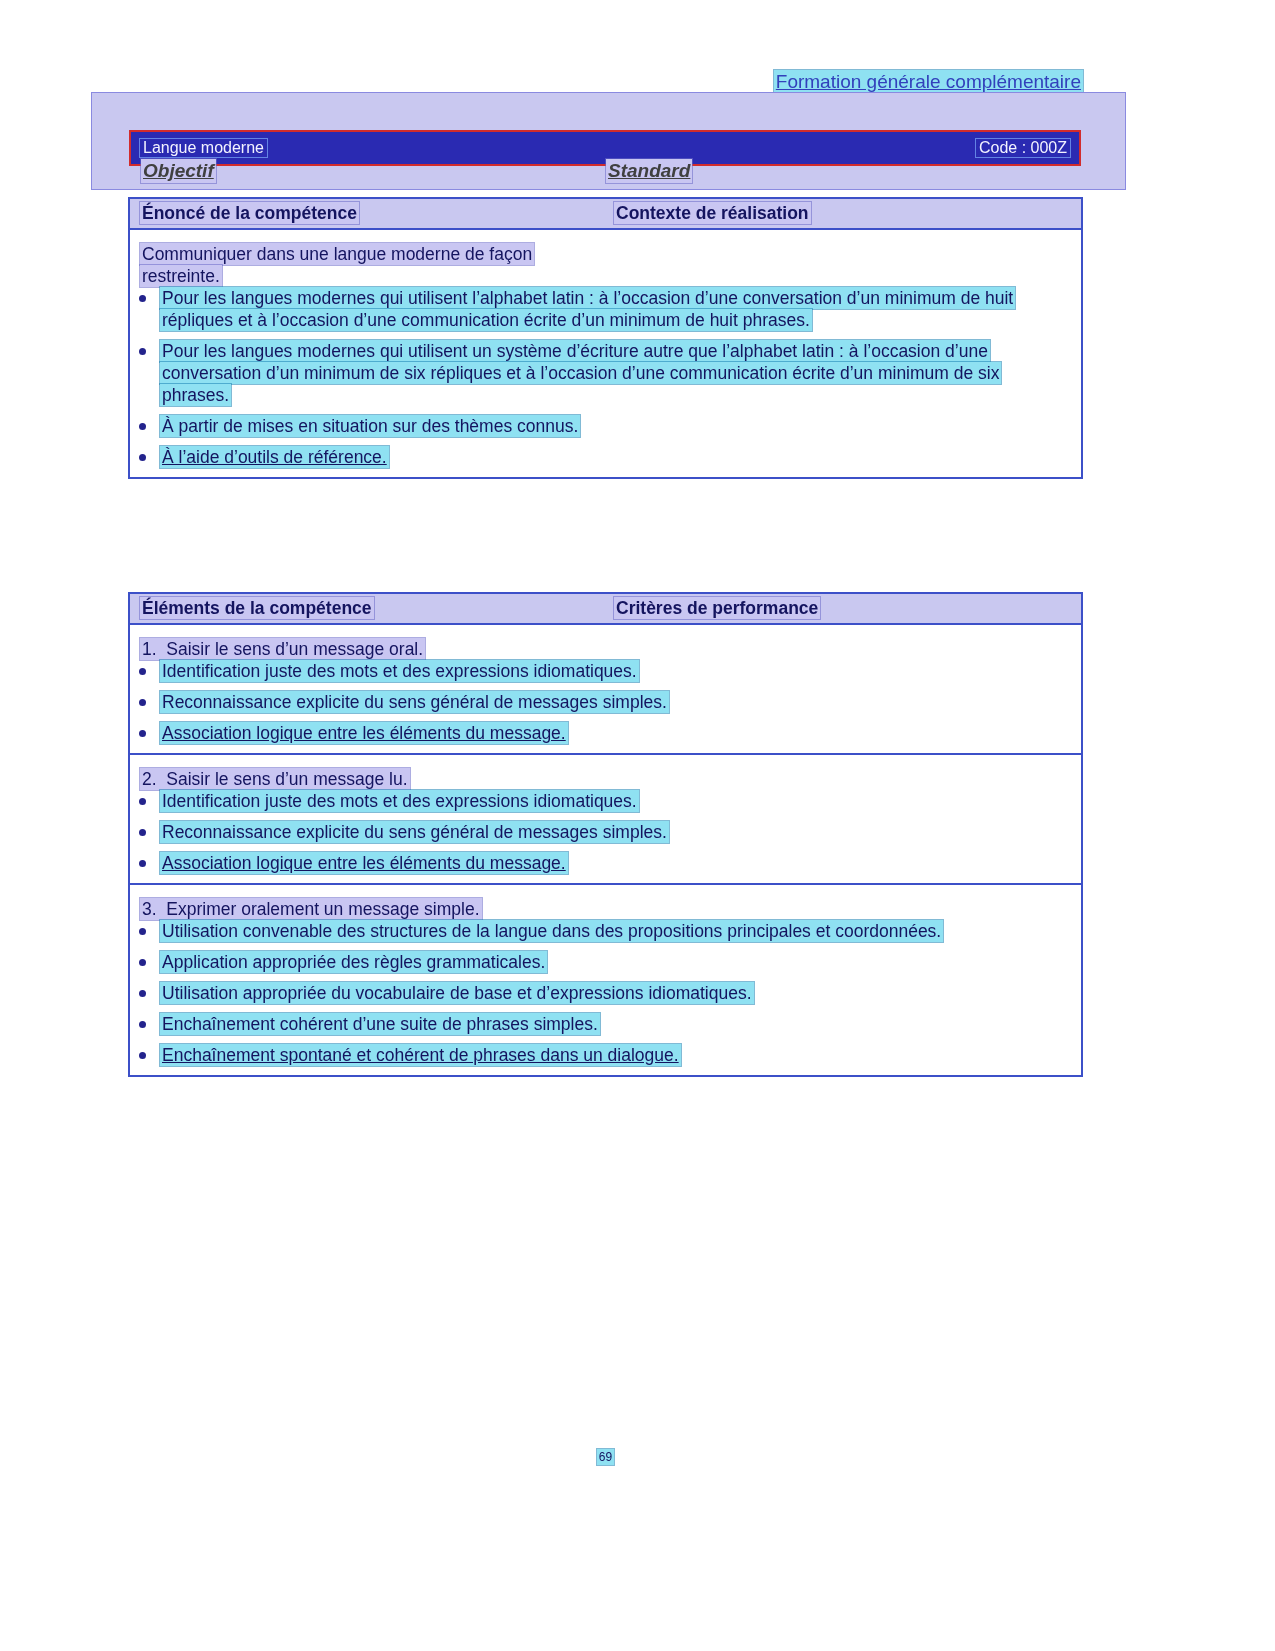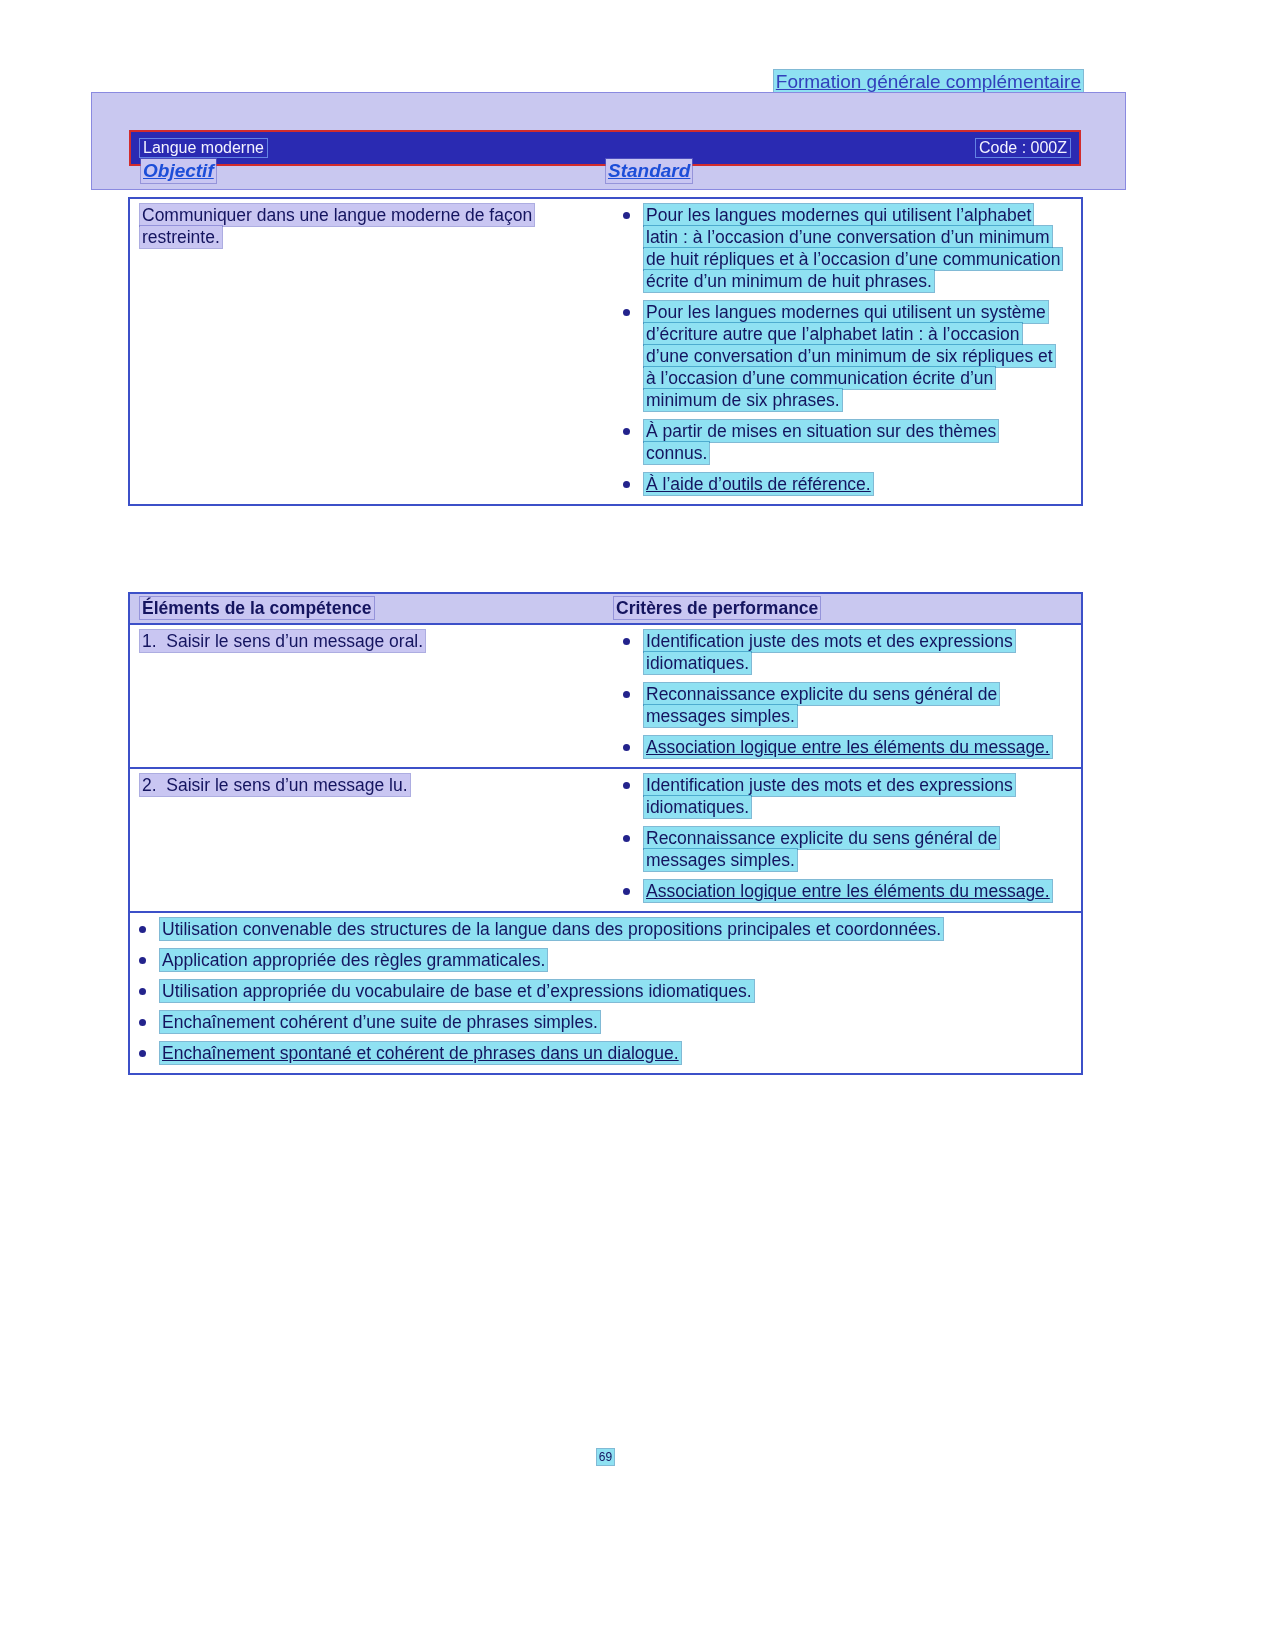--- a/index.html
+++ b/index.html
@@ -73,21 +73,21 @@
     box-shadow:0 0 0 1px rgba(130,180,255,.65);
     padding:0 3px;
   }
   .panel-headings { position:absolute; top:66px; left:0; width:100%; height:26px; }
   .head-obj, .head-std {
     position:absolute;
     top:0;
     font-size:19px;
     font-weight:bold;
     font-style:italic;
-    color:#1d4ed8;
+    color:#404040;
     text-decoration:underline;
   }
   .head-obj { left:49px; }
   .head-std { left:514px;text-decoration:underline; }
 
   
   .tbl {
     position:absolute;
     left:128px;
     width:955px;
@@ -111,21 +111,22 @@
     box-sizing:border-box;
     flex:none;
   }
   .cr {
     flex:1;
     padding-right:19px;
     box-sizing:border-box;
   }
   .trow {
     display:flex;
-    padding:5px 0 9px 0;
+    padding:13px 0 9px 0;
+    flex-direction:column;
   }
   .trow + .trow { border-top:2px solid #3c50c8; }
 
   .bullet {
     position:relative;
     padding-left:30px;
     margin-bottom:9px;
   }
   .bullet:last-child { margin-bottom:0;text-decoration:underline; }
   .dot {
@@ -159,20 +160,28 @@
       <span>Langue moderne</span>
       <span>Code : 000Z</span>
     </div>
     <div class="panel-headings">
       <span class="head-obj hl-lav">Objectif</span>
       <span class="head-std hl-lav">Standard</span>
     </div>
   </div>
 
   <div class="tbl tbl1">
+    <div class="thead">
+      <div class="cl">
+        <span class="hl-lav b">Énoncé de la compétence</span>
+      </div>
+      <div class="cr">
+        <span class="hl-lav b">Contexte de réalisation</span>
+      </div>
+    </div>
     <div class="trow">
       <div class="cl">
         <span class="hl-lav">Communiquer dans une langue moderne de façon restreinte.</span>
       </div>
       <div class="cr">
         <div class="bullet">
           <i class="dot"></i>
           <span class="hl">Pour les langues modernes qui utilisent l’alphabet latin : à l’occasion d’une conversation d’un minimum de huit répliques et à l’occasion d’une communication écrite d’un minimum de huit phrases.</span>
         </div>
         <div class="bullet">
@@ -235,20 +244,23 @@
           <span class="hl">Reconnaissance explicite du sens général de messages simples.</span>
         </div>
         <div class="bullet">
           <i class="dot"></i>
           <span class="hl">Association logique entre les éléments du message.</span>
         </div>
       </div>
     </div>
 
     <div class="trow">
+      <div class="cl">
+        <span class="hl-lav">3.&nbsp; Exprimer oralement un message simple.</span>
+      </div>
       <div class="cr">
         <div class="bullet">
           <i class="dot"></i>
           <span class="hl">Utilisation convenable des structures de la langue dans des propositions principales et coordonnées.</span>
         </div>
         <div class="bullet">
           <i class="dot"></i>
           <span class="hl">Application appropriée des règles grammaticales.</span>
         </div>
         <div class="bullet">

